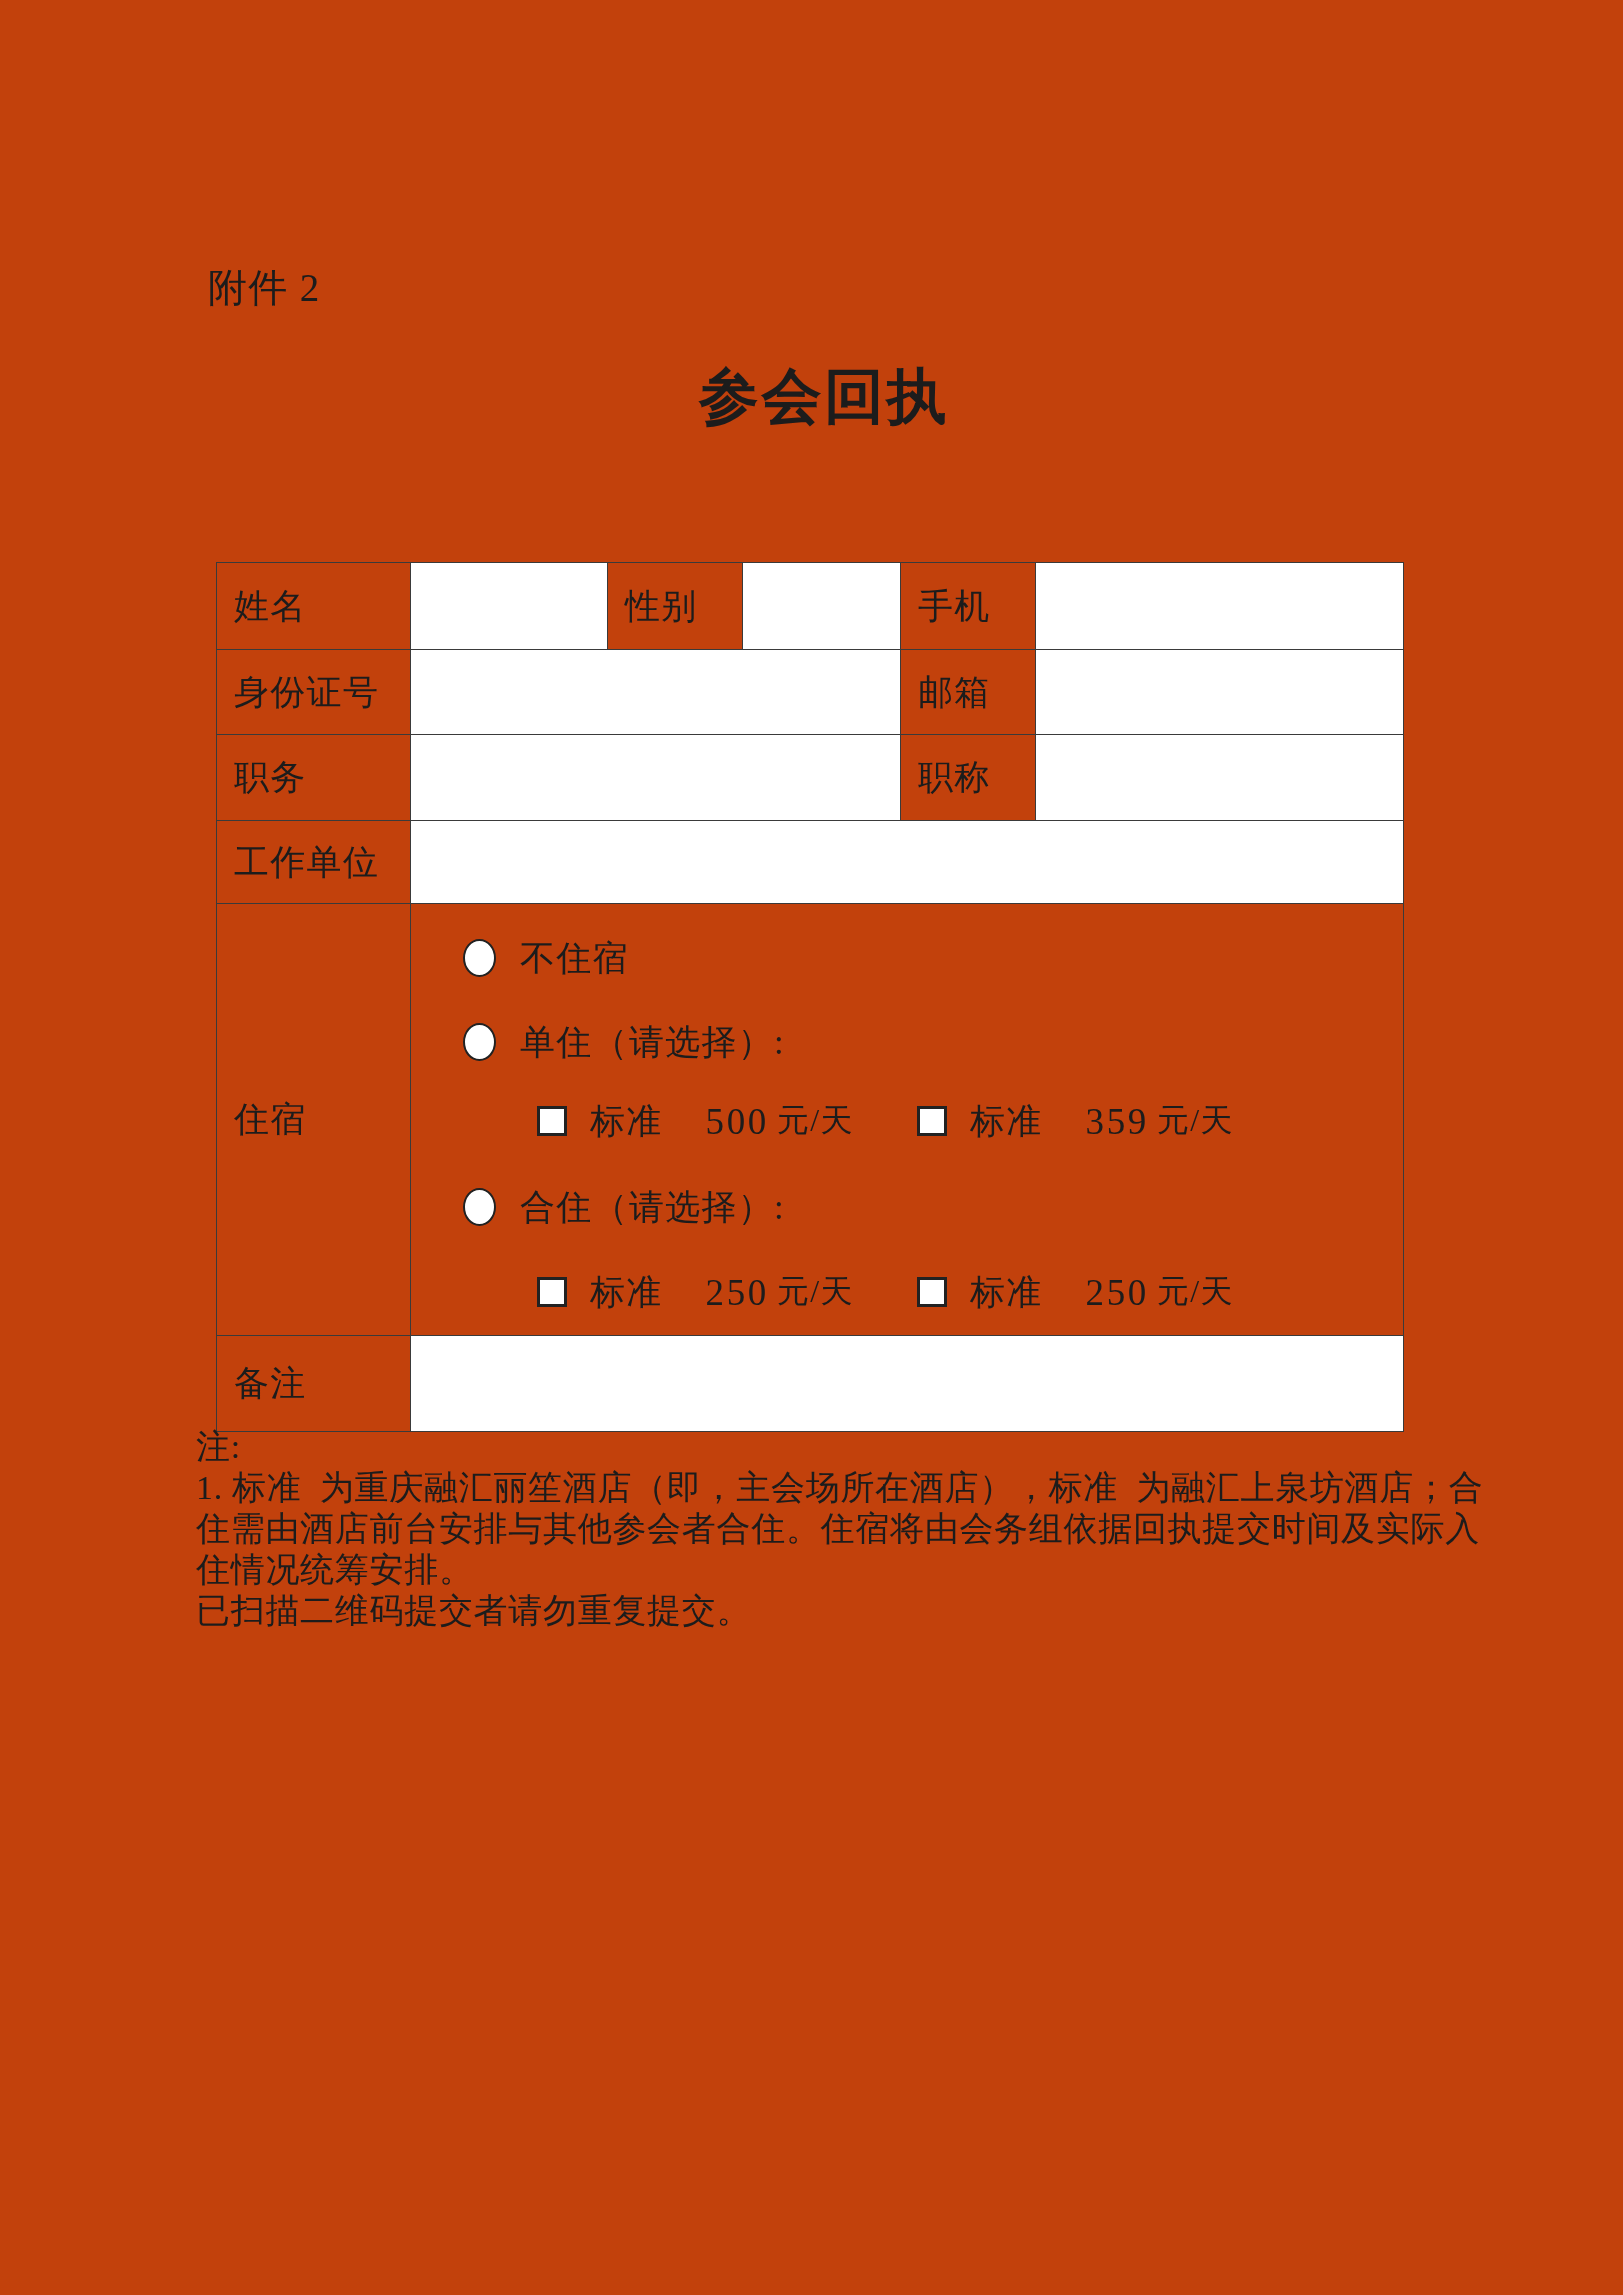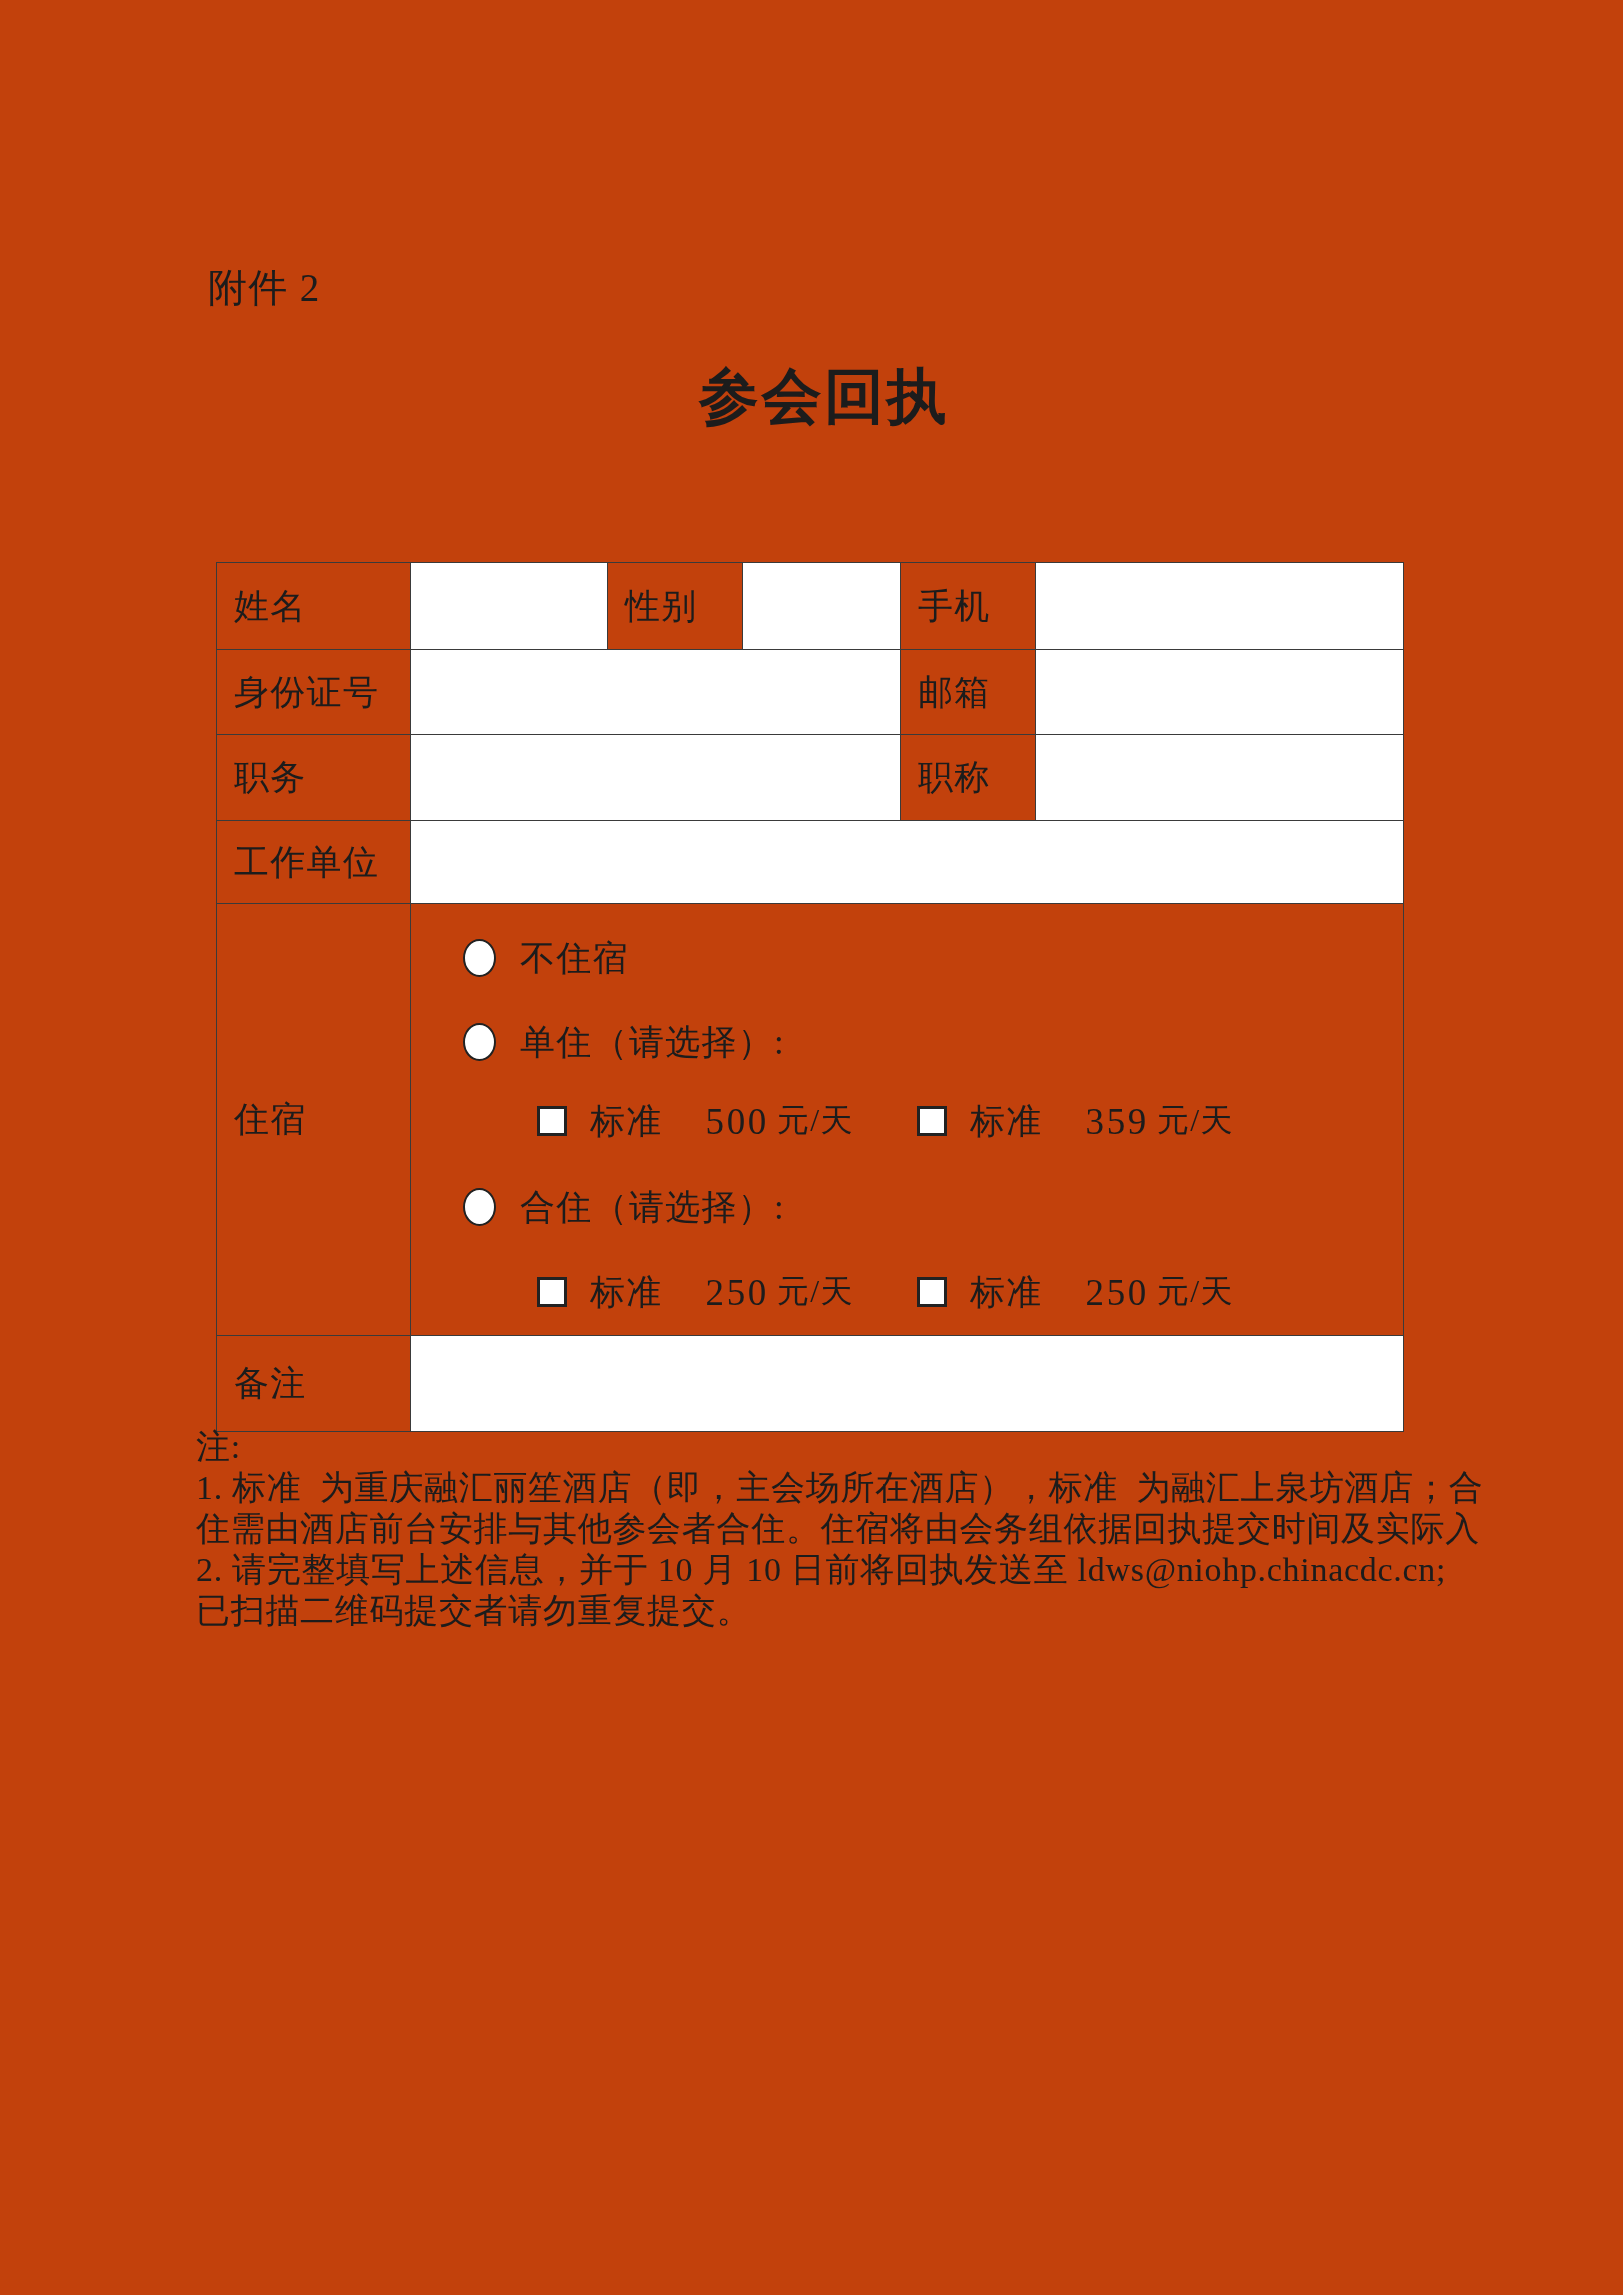--- a/index.html
+++ b/index.html
@@ -153,18 +153,18 @@
       <td class="lbl">备注</td>
       <td class="val" colspan="5"></td>
     </tr>
   </tbody>
     </table>
 
   <div class="notes">
     <div class="notes-heading">注:</div>
     <div class="note-line">1. 标准  为重庆融汇丽笙酒店（即，主会场所在酒店），标准  为融汇上泉坊酒店；合</div>
     <div class="note-line">住需由酒店前台安排与其他参会者合住。住宿将由会务组依据回执提交时间及实际入</div>
-    <div class="note-line">2. 请完整填写上述信息，并于 10 月 10 日前将回执发送至 ldws@niohp.chinacdc.cn;</div>
+    <div class="note-line">住情况统筹安排。</div>
     <div class="note-line">已扫描二维码提交者请勿重复提交。</div>
   </div>
 
 </div>
 
 
 </body></html>

